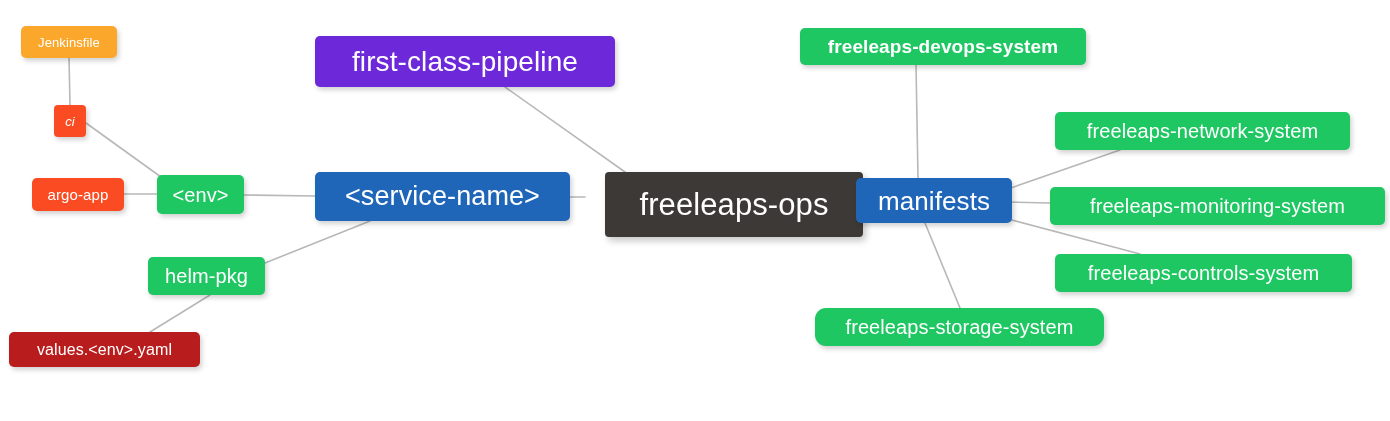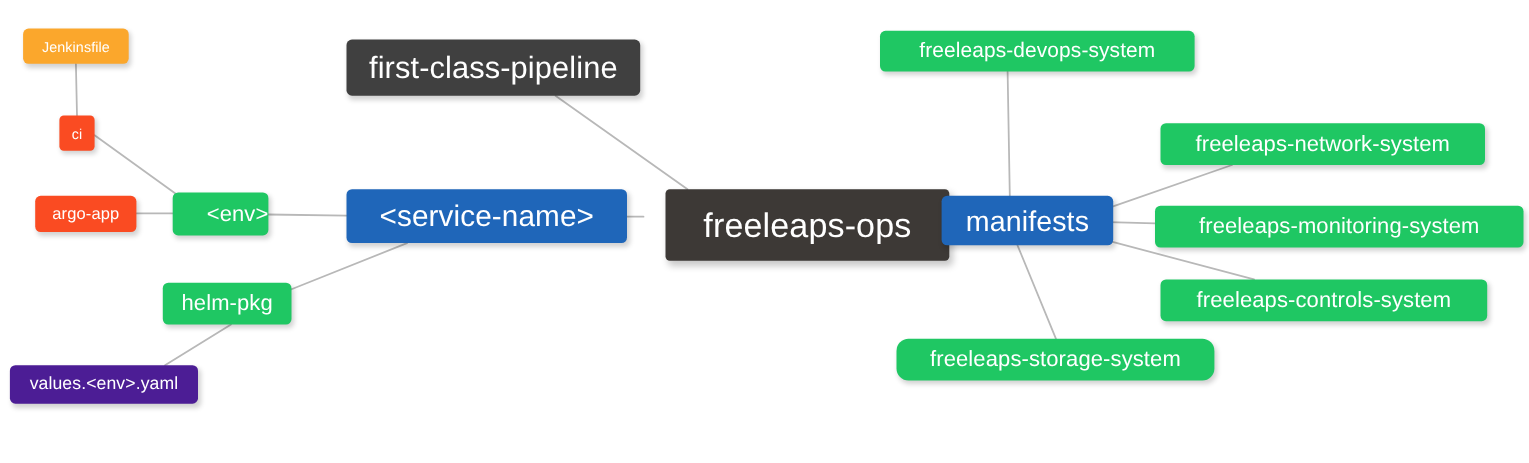--- a/index.html
+++ b/index.html
@@ -39,21 +39,21 @@
     line-height: 1;
     letter-spacing: 0.1px;
     box-shadow: 2px 3px 5px rgba(0,0,0,0.18);
     user-select: none;
     z-index: 2;
   }
   .node.root {
     border-radius: 4px;
     box-shadow: 3px 4px 7px rgba(0,0,0,0.22);
   }
-  .node.tiny { border-radius: 4px; }
+  .node.tiny { border-radius: 4px; font-style: italic; }
 </style>
 </head>
 <body>
 
 <div id="canvas">
   <svg id="edges" viewBox="0 0 1390 421" xmlns="http://www.w3.org/2000/svg">
       <line x1="69" y1="58" x2="70" y2="105" stroke="#b8b8b8" stroke-width="1.6" stroke-linecap="round"></line>
       <line x1="86" y1="123" x2="161" y2="177" stroke="#b8b8b8" stroke-width="1.6" stroke-linecap="round"></line>
       <line x1="124" y1="194" x2="157" y2="194" stroke="#b8b8b8" stroke-width="1.6" stroke-linecap="round"></line>
       <line x1="244" y1="195" x2="315" y2="196" stroke="#b8b8b8" stroke-width="1.6" stroke-linecap="round"></line>
@@ -71,42 +71,42 @@
   <div id="node-layer">
       <div class="node" style="left: 21px; top: 26px; width: 96px; height: 32px; background: rgb(251, 167, 44); font-size: 13px;">
         <span>Jenkinsfile</span>
       </div>
       <div class="node tiny" style="left: 54px; top: 105px; width: 32px; height: 32px; background: rgb(250, 75, 34); font-size: 13px;">
         <span>ci</span>
       </div>
       <div class="node" style="left: 32px; top: 178px; width: 92px; height: 33px; background: rgb(250, 75, 34); font-size: 15px;">
         <span>argo-app</span>
       </div>
-      <div class="node" style="left: 157px; top: 175px; width: 87px; height: 39px; background: rgb(31, 199, 99); font-size: 20px; justify-content: flex-end;">
+      <div class="node" style="left: 157px; top: 175px; width: 87px; height: 39px; background: rgb(31, 199, 99); font-size: 20px;">
         <span>&lt;env&gt;</span>
       </div>
       <div class="node" style="left: 148px; top: 257px; width: 117px; height: 38px; background: rgb(31, 199, 99); font-size: 20px; text-align: center;">
         <span>helm-pkg</span>
       </div>
-      <div class="node" style="left: 9px; top: 332px; width: 171px; height: 35px; background: #4c1d95; font-size: 16px;">
+      <div class="node" style="left: 9px; top: 332px; width: 191px; height: 35px; background: #b91c1c; font-size: 16px;">
         <span>values.&lt;env&gt;.yaml</span>
       </div>
-      <div class="node" style="left: 315px; top: 36px; width: 267px; height: 51px; background: #404040; font-size: 28px;">
+      <div class="node" style="left: 315px; top: 36px; width: 300px; height: 51px; background: #6d28d9; font-size: 28px;">
         <span>first-class-pipeline</span>
       </div>
       <div class="node" style="left: 315px; top: 172px; width: 255px; height: 49px; background: rgb(31, 102, 185); font-size: 27px;">
         <span>&lt;service-name&gt;</span>
       </div>
       <div class="node root" style="left: 585px; top: 172px; width: 258px; height: 65px; background: rgb(61, 57, 54); font-size: 31px; margin-left: 20px;">
         <span>freeleaps-ops</span>
       </div>
       <div class="node" style="left: 856px; top: 178px; width: 156px; height: 45px; background: rgb(31, 102, 185); font-size: 26px;">
         <span>manifests</span>
       </div>
-      <div class="node" style="left: 800px; top: 28px; width: 286px; height: 37px; background: rgb(31, 199, 99); font-size: 19px;">
+      <div class="node" style="left: 800px; top: 28px; width: 286px; height: 37px; background: rgb(31, 199, 99); font-size: 19px; font-weight: bold;">
         <span>freeleaps-devops-system</span>
       </div>
       <div class="node" style="left: 1055px; top: 112px; width: 295px; height: 38px; background: rgb(31, 199, 99); font-size: 20px;">
         <span>freeleaps-network-system</span>
       </div>
       <div class="node" style="left: 1050px; top: 187px; width: 335px; height: 38px; background: rgb(31, 199, 99); font-size: 20px;">
         <span>freeleaps-monitoring-system</span>
       </div>
       <div class="node" style="left: 1055px; top: 254px; width: 297px; height: 38px; background: rgb(31, 199, 99); font-size: 20px;">
         <span>freeleaps-controls-system</span>

